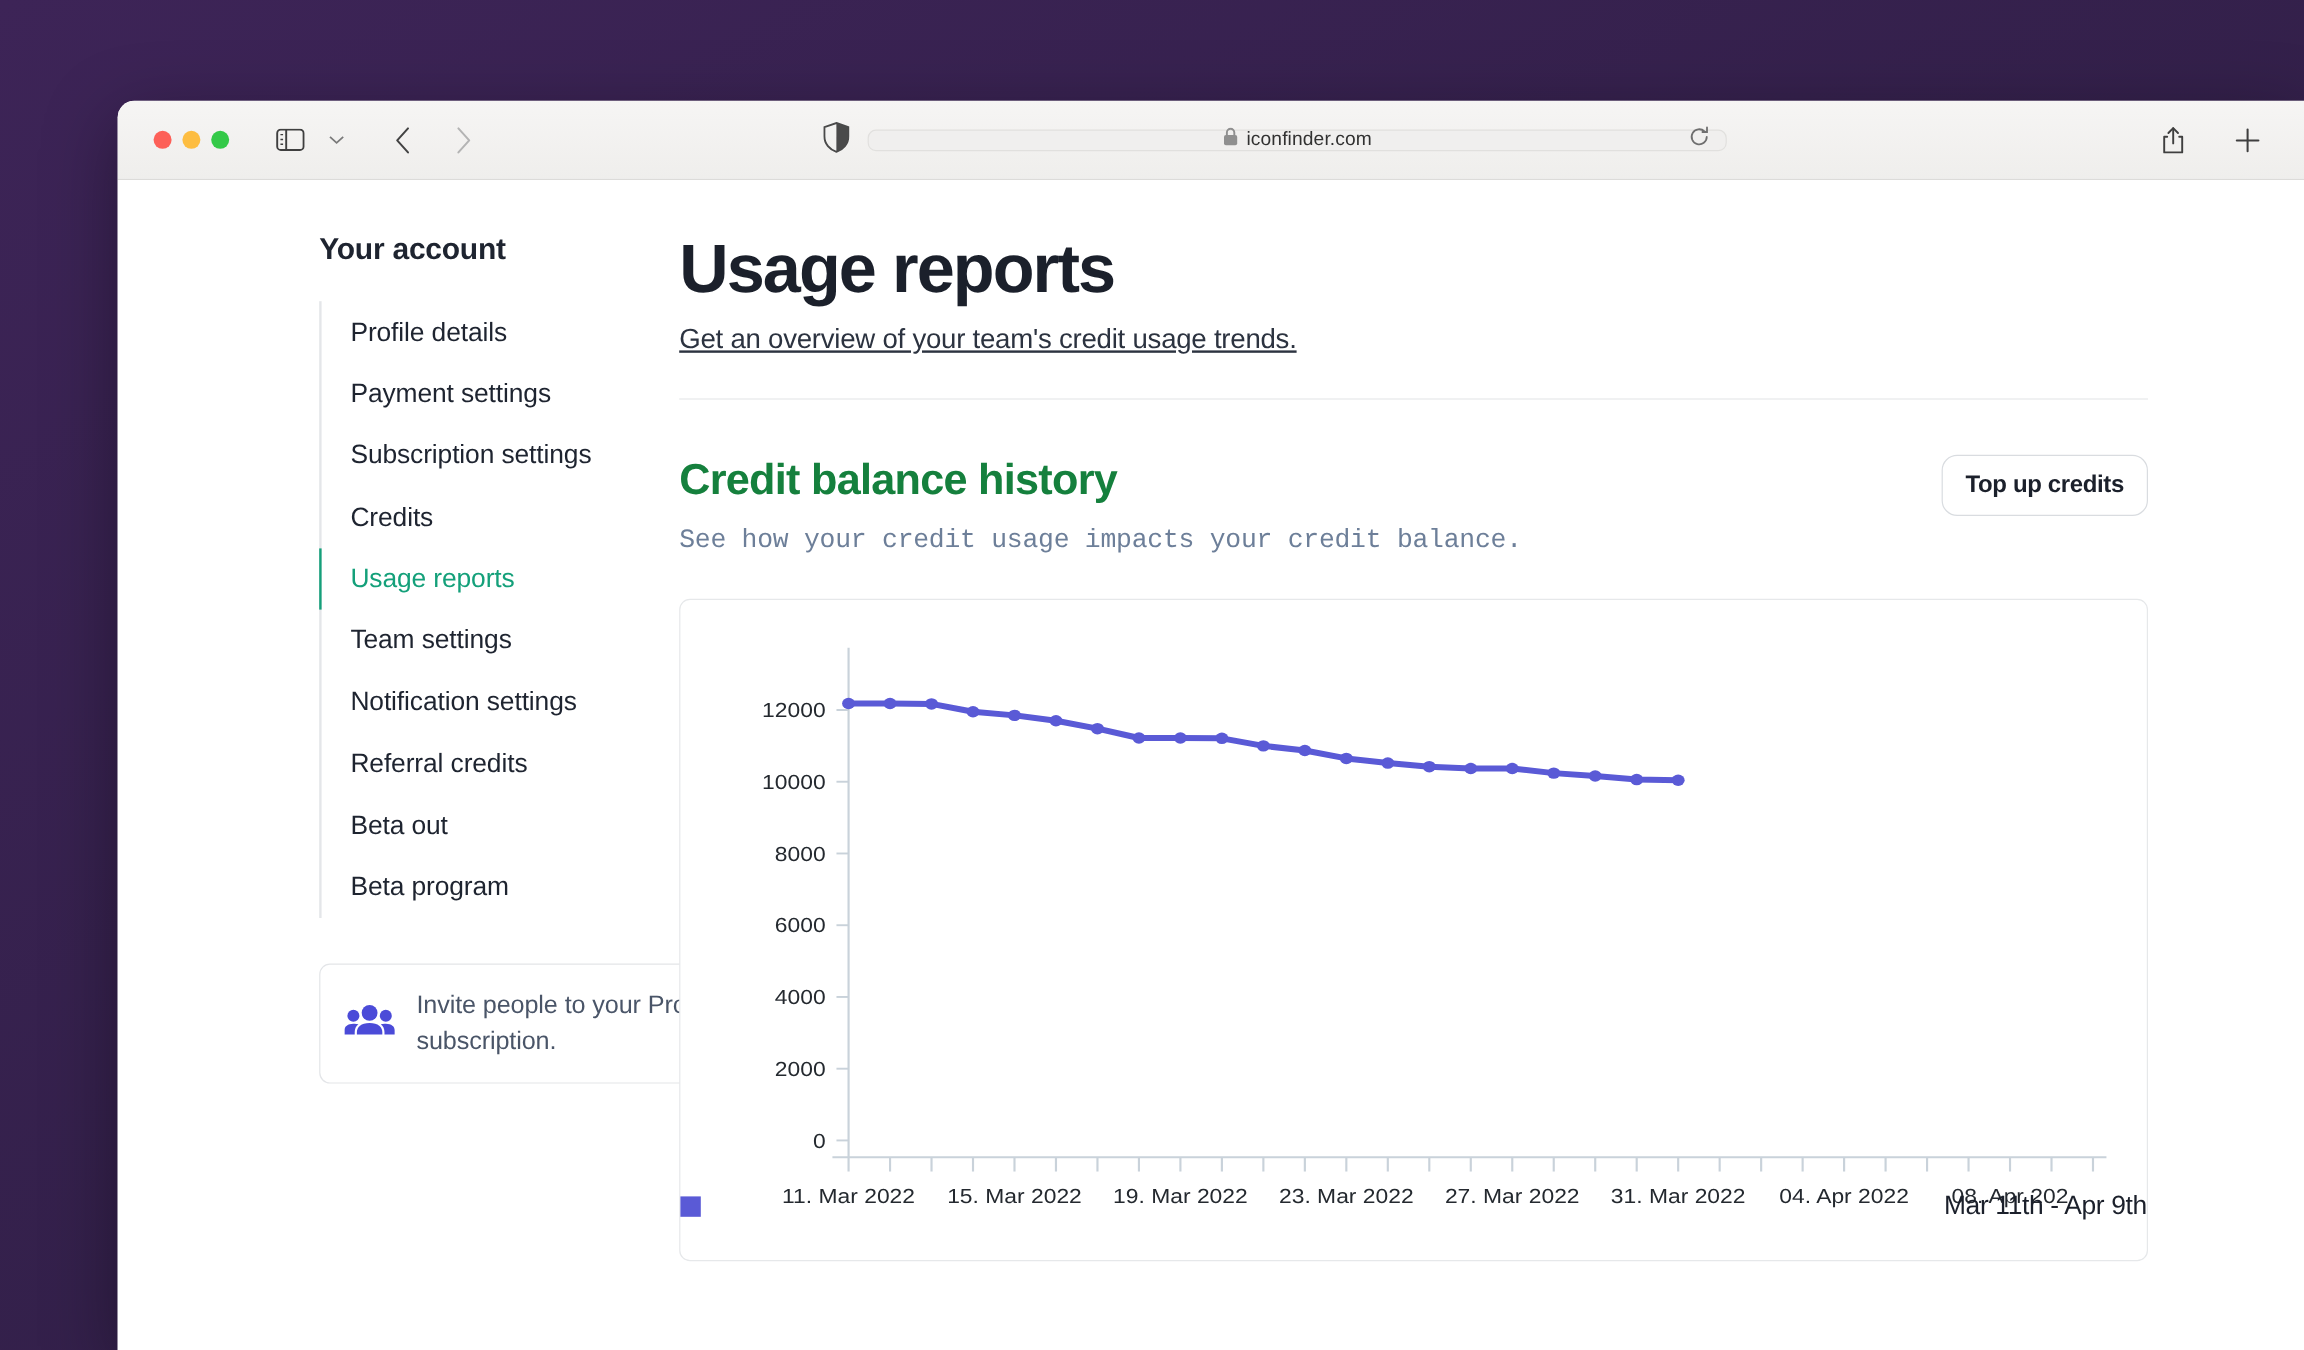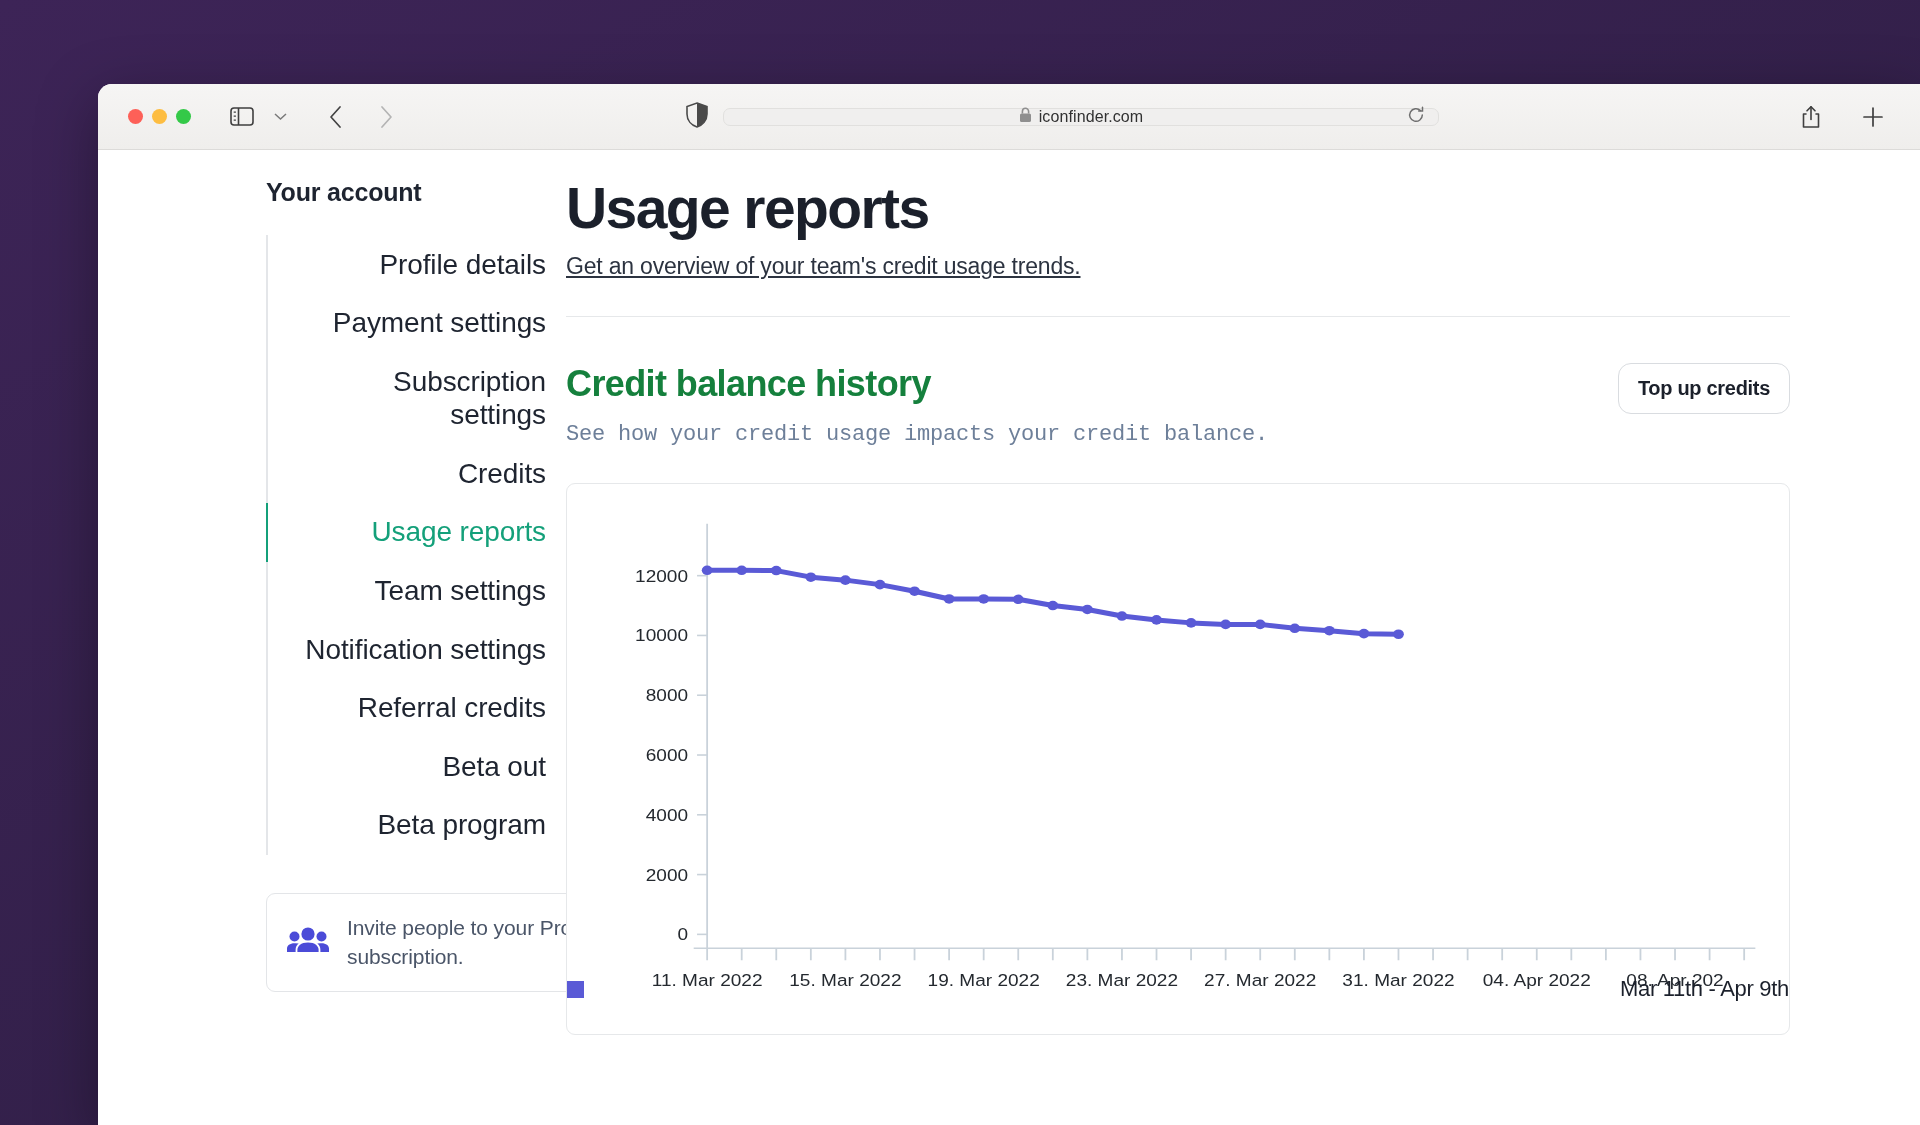--- a/index.html
+++ b/index.html
@@ -64,39 +64,38 @@
   .urlbar .url-text { font-size: 16px; color: #313131; letter-spacing: 0.1px; }
   .reload { position: absolute; right: 13px; color: #6f6f6f; font-size: 16px; }
 
   .tb-right { position: absolute; right: 30px; display: flex; align-items: center; gap: 28px; }
 
   
   .page {
     height: calc(100% - 66px);
     background: #fff;
     display: flex;
-    padding-top: 28px;
+    padding-top: 44px;
     padding-left: 58px;
   }
 
   
   .sidebar { width: 390px; flex-shrink: 0; padding-left: 110px; }
   .sidebar-title {
     font-size: 25px; font-weight: bold; color: #1e2430;
     margin-bottom: 28px; letter-spacing: -0.2px;
   }
   .nav-list { border-left: 2px solid #e4e6e9; }
   .nav-item {
     padding: 12.5px 0 12.5px 24px;
-    font-size: 28px; color: #1e2430;
+    font-size: 22px; color: #1e2430;
     margin-left: -2px;
     border-left: 2px solid transparent;
     letter-spacing: -0.1px;
     line-height: 1.2;
-    text-align: right;
   }
   .nav-item.active { color: #14a07a; border-left-color: #14a07a; }
 
   .invite-box {
     margin-top: 38px;
     width: 338px;
     border: 1px solid #e3e5e8;
     border-radius: 9px;
     padding: 19px 20px;
     display: flex; align-items: center; gap: 18px;

